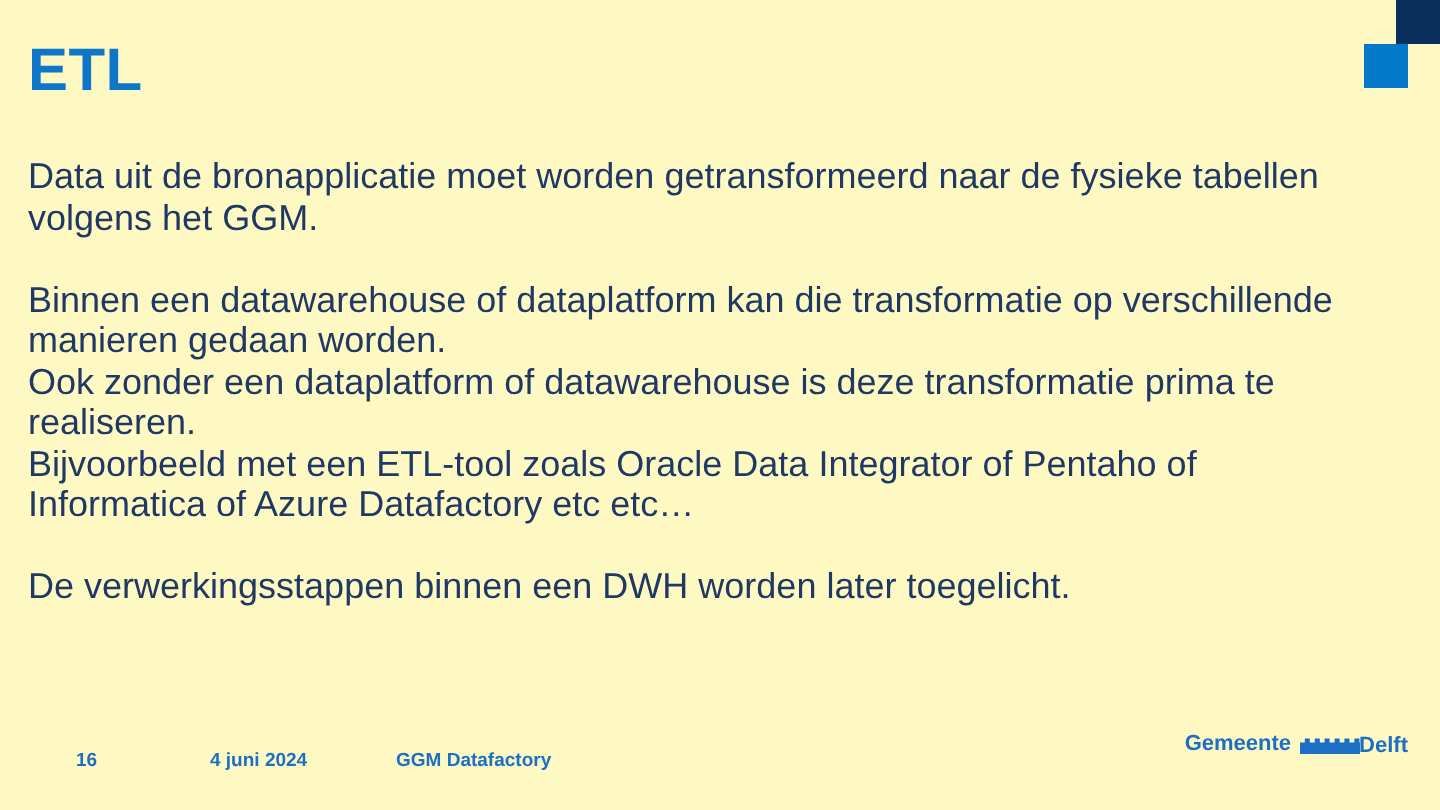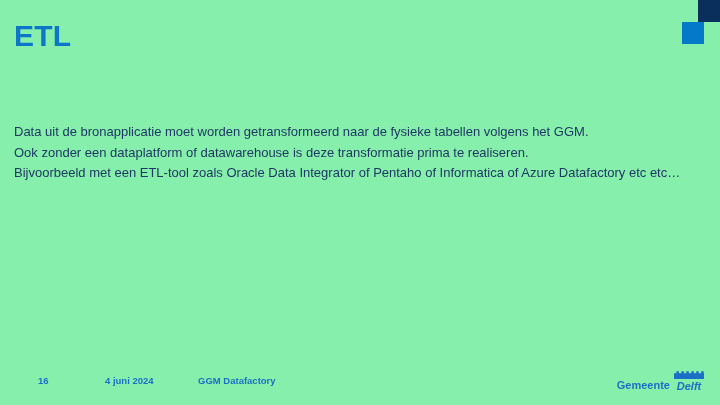--- a/index.html
+++ b/index.html
@@ -7,21 +7,21 @@
     padding: 0;
     background: #ffffff;
   }
   body {
     font-family: "Liberation Sans", sans-serif;
   }
   .slide {
     position: relative;
     width: 720px;
     height: 405px;
-    background: #86efac;
+    background: #fef9c3;
     overflow: hidden;
   }
 
   
   .deco-square-dark {
     position: absolute;
     top: 0px;
     left: 698px;
     width: 22px;
     height: 22px;
@@ -47,24 +47,23 @@
     letter-spacing: 0.2px;
     line-height: 1.1;
   }
 
   
   .body-copy {
     position: absolute;
     left: 14px;
     top: 78px;
     width: 678px;
-    font-size: 13px;
+    font-size: 18px;
     color: #1f3864;
     line-height: 20.5px;
-    margin-top: 44px;
   }
   .body-copy p {
     margin: 0;
   }
   .body-copy p.spaced {
     margin-top: 20.5px;
   }
 
   
   .footer {
@@ -85,40 +84,39 @@
   .footer-date   { left: 80px;  top: 12px; margin-left: 25px; }
   .footer-deck   { left: 198px; top: 12px; }
 
   
   .logo {
     position: absolute;
     right: 16px;
     bottom: 10px;
     height: 28px;
     display: flex;
-    align-items: center;
+    align-items: flex-start;
     gap: 4px;
   }
   .logo-wordmark {
     display: flex;
     align-items: flex-end;
     gap: 4px;
     font-size: 11px;
     font-weight: bold;
     color: #1b6fc4;
     line-height: 1;
   }
   .logo-gemeente {
     padding-bottom: 1px;
   }
   .logo-delft-wrap {
     display: flex;
-    flex-direction: column;
+    flex-direction: row;
     align-items: center;
-    font-style: italic;
   }
   .logo-crown {
     display: block;
     margin-bottom: 2px;
   }
   .logo-delft {
     line-height: 1;
   }
 </style>
 </head>
@@ -126,22 +124,24 @@
 
 <div class="slide">
 
   <div class="deco-square-dark"></div>
   <div class="deco-square-light"></div>
 
   <div class="slide-title">ETL</div>
 
   <div class="body-copy">
     <p>Data uit de bronapplicatie moet worden getransformeerd naar de fysieke tabellen volgens het GGM.</p>
+    <p class="spaced">Binnen een datawarehouse of dataplatform kan die transformatie op verschillende manieren gedaan worden.</p>
     <p>Ook zonder een dataplatform of datawarehouse is deze transformatie prima te realiseren.</p>
     <p>Bijvoorbeeld met een ETL-tool zoals Oracle Data Integrator of Pentaho of Informatica of Azure Datafactory etc etc…</p>
+    <p class="spaced">De verwerkingsstappen binnen een DWH worden later toegelicht.</p>
   </div>
 
   <div class="footer">
     <div class="footer-item footer-page">16</div>
     <div class="footer-item footer-date">4 juni 2024</div>
     <div class="footer-item footer-deck">GGM Datafactory</div>
 
     <div class="logo">
       <div class="logo-wordmark">
         <span class="logo-gemeente">Gemeente</span>

